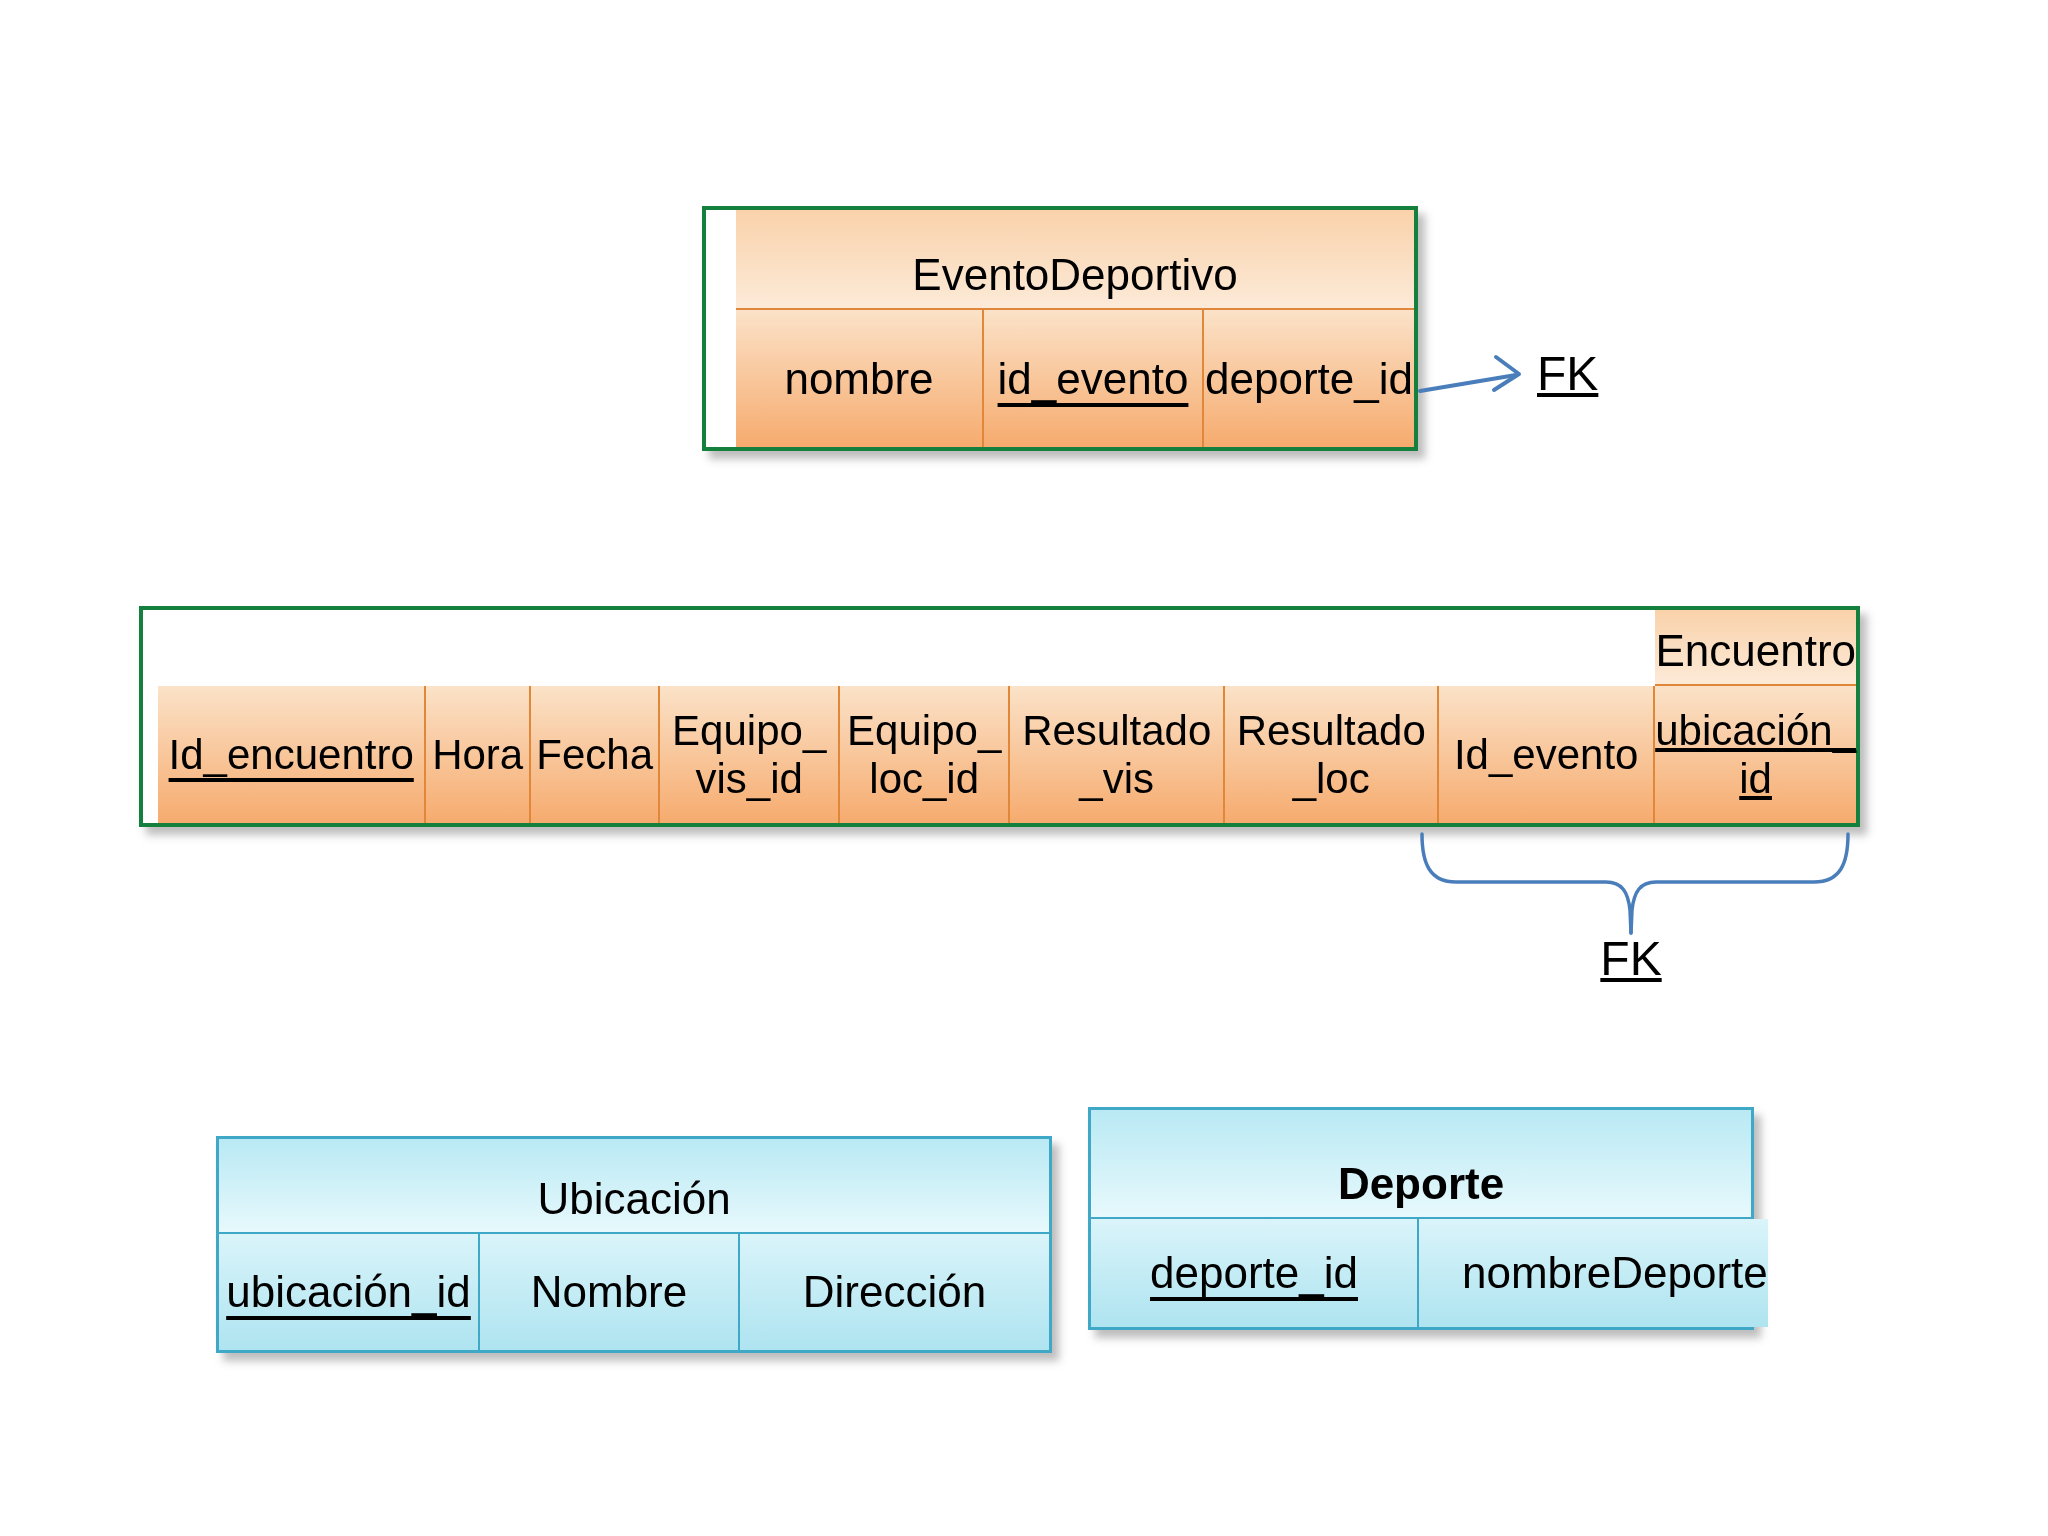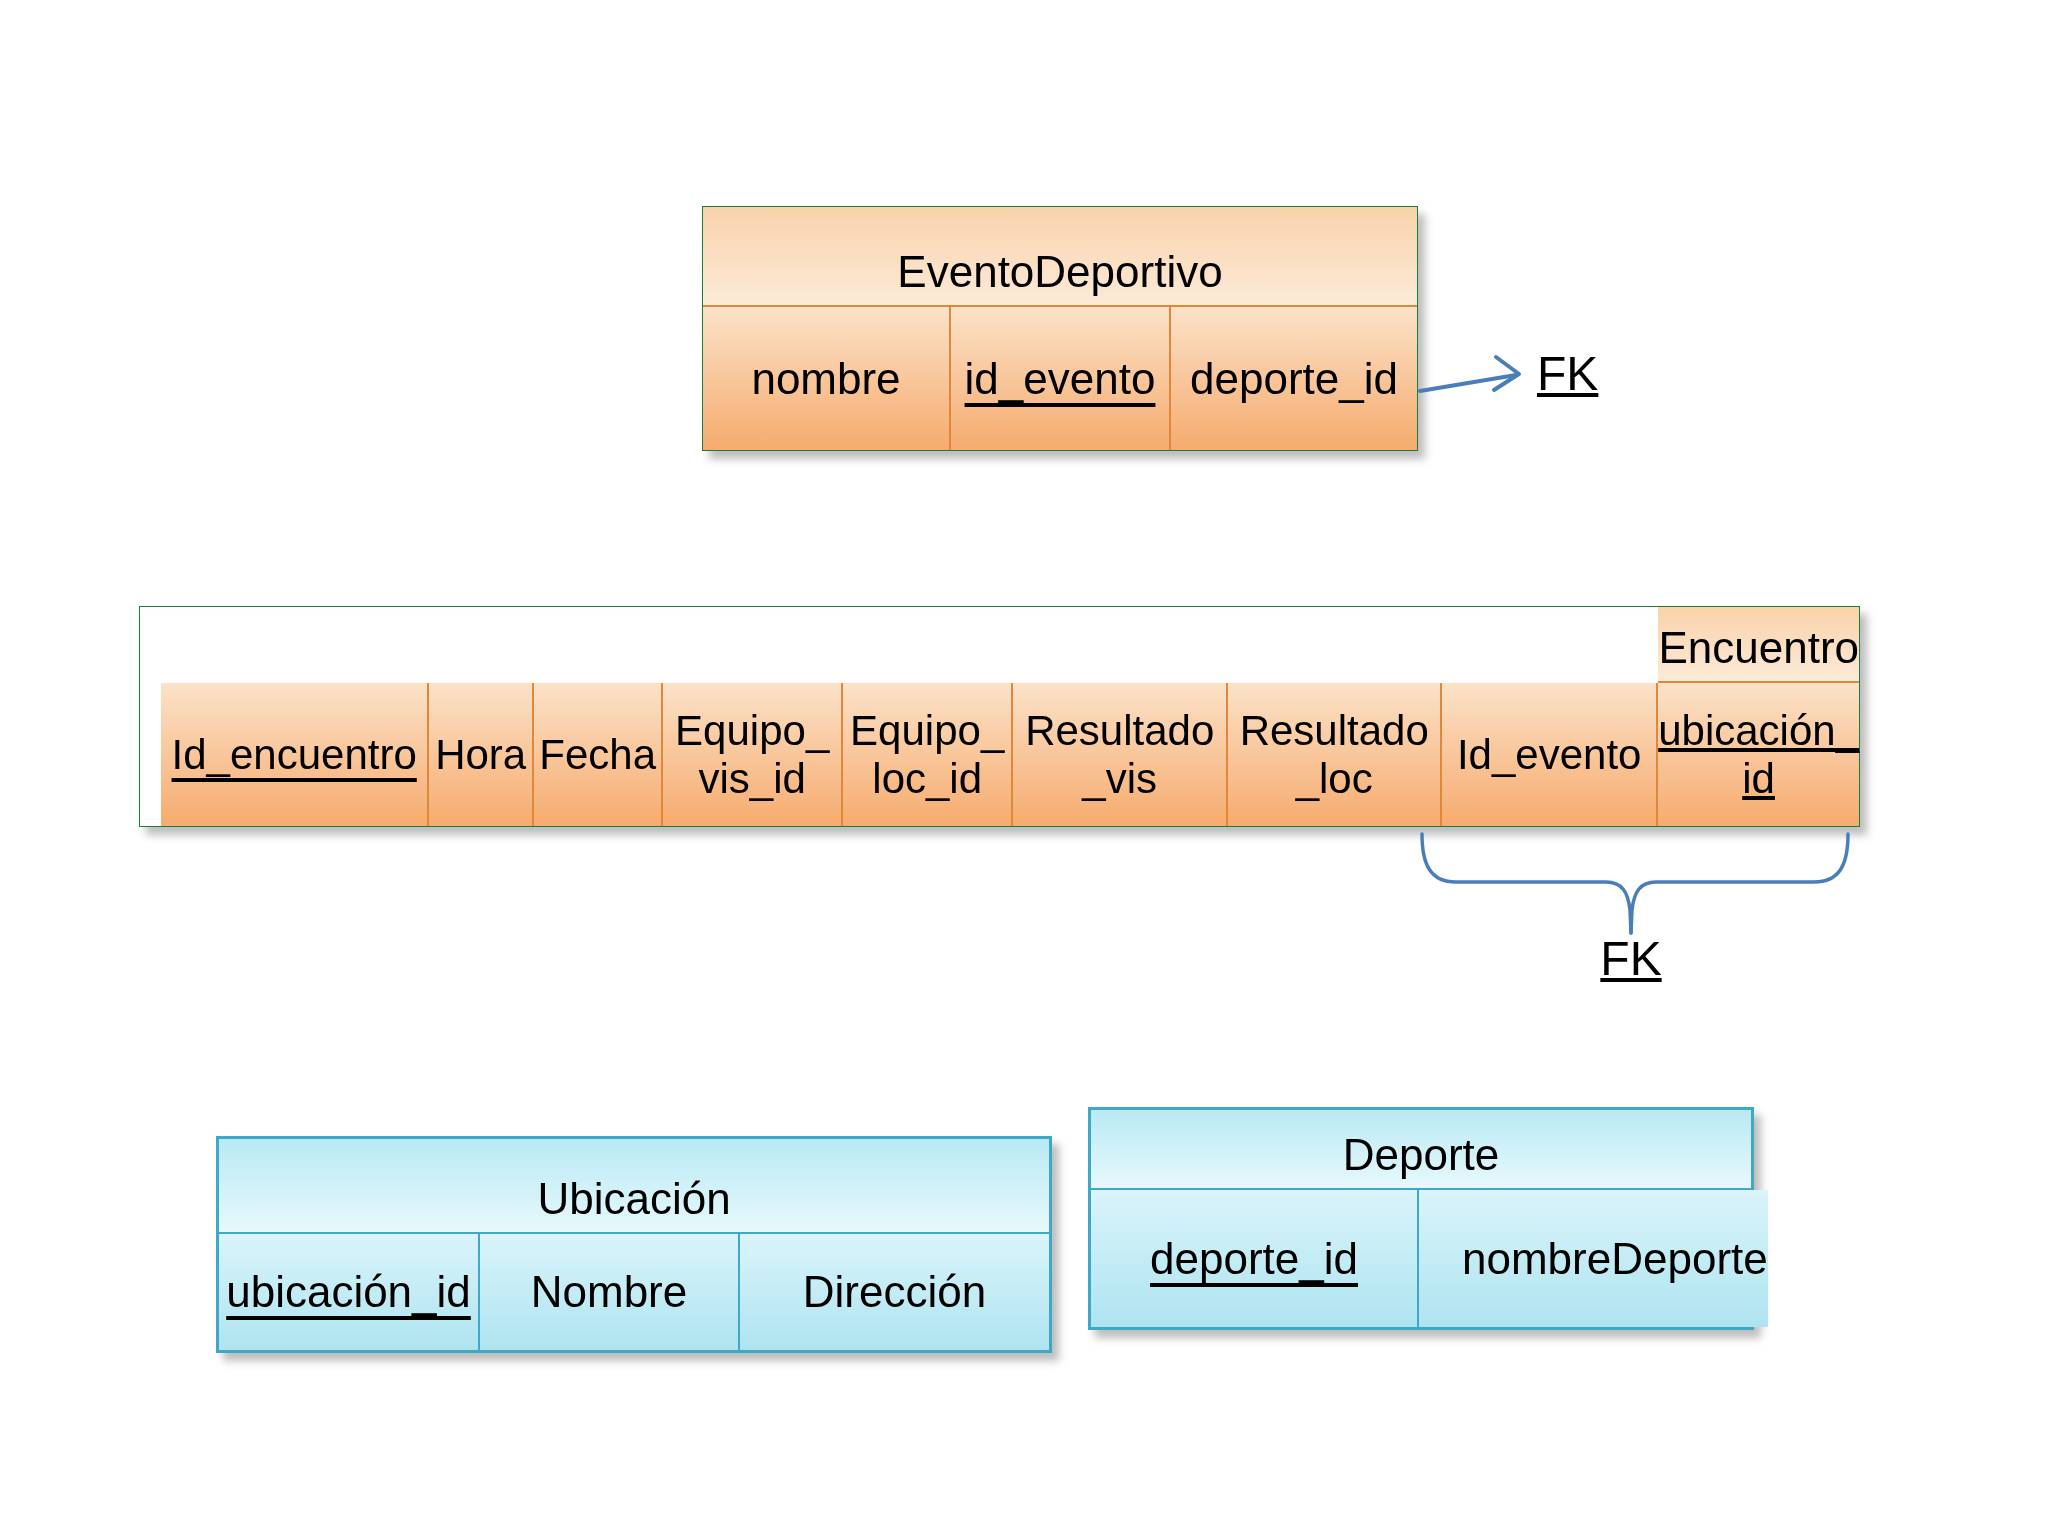--- a/index.html
+++ b/index.html
@@ -4,21 +4,21 @@
 <style>
   html,body{margin:0;padding:0;background:#ffffff;}
   .canvas{
     position:relative; width:2048px; height:1536px; background:#ffffff;
     font-family:"Liberation Sans", sans-serif; color:#000; overflow:hidden;
   }
   .tbl{
     position:absolute; box-sizing:border-box; display:flex; flex-direction:column;
     box-shadow:7px 8px 8px rgba(110,110,110,.45);
   }
-  .tbl.orange{ border:1px solid #15803d; }
+  .tbl.orange{ border:4px solid #15803d;padding-left:30px; }
   .tbl.cyan  { border:3px solid #3fa8c6; }
 
   .title{
     display:flex; justify-content:center; align-items:flex-end;
     font-size:44px; line-height:1.05; padding-bottom:10px; box-sizing:border-box;
   }
   .orange .title{ background:linear-gradient(180deg,#f9d2aa 0%,#fcead8 100%); border-bottom:2px solid #e0873a; }
   .cyan   .title{ background:linear-gradient(180deg,#b9e9f4 0%,#e7f9fc 100%); border-bottom:2px solid #3fa8c6; }
 
   .cols{ flex:1; display:flex; }
@@ -33,21 +33,21 @@
 
   
   .tbl-evento   { left:702px;  top:206px;  width:716px;  height:245px; }
   .tbl-evento .title{ height:100px; }
   .tbl-encuentro{ left:139px;  top:606px;  width:1721px; height:221px;align-items:flex-end; }
   .tbl-encuentro .title{ height:76px; }
   .tbl-encuentro .cell{ font-size:42px; }
   .tbl-ubicacion{ left:216px;  top:1136px; width:836px;  height:217px; }
   .tbl-ubicacion .title{ height:95px; }
   .tbl-deporte  { left:1088px; top:1107px; width:666px;  height:223px; }
-  .tbl-deporte .title{ height:80px; }
+  .tbl-deporte .title{ height:109px;font-weight:bold; }
 
   .fk-label{ position:absolute; font-size:48px; line-height:1.1;text-decoration:underline; }
   .fk-top{ left:1537px; top:348px; }
   .fk-bottom{ left:1571px; top:933px; width:120px; text-align:center; }
   .connector{ position:absolute; }
 </style>
 </head>
 <body>
 
 <div class="canvas">

